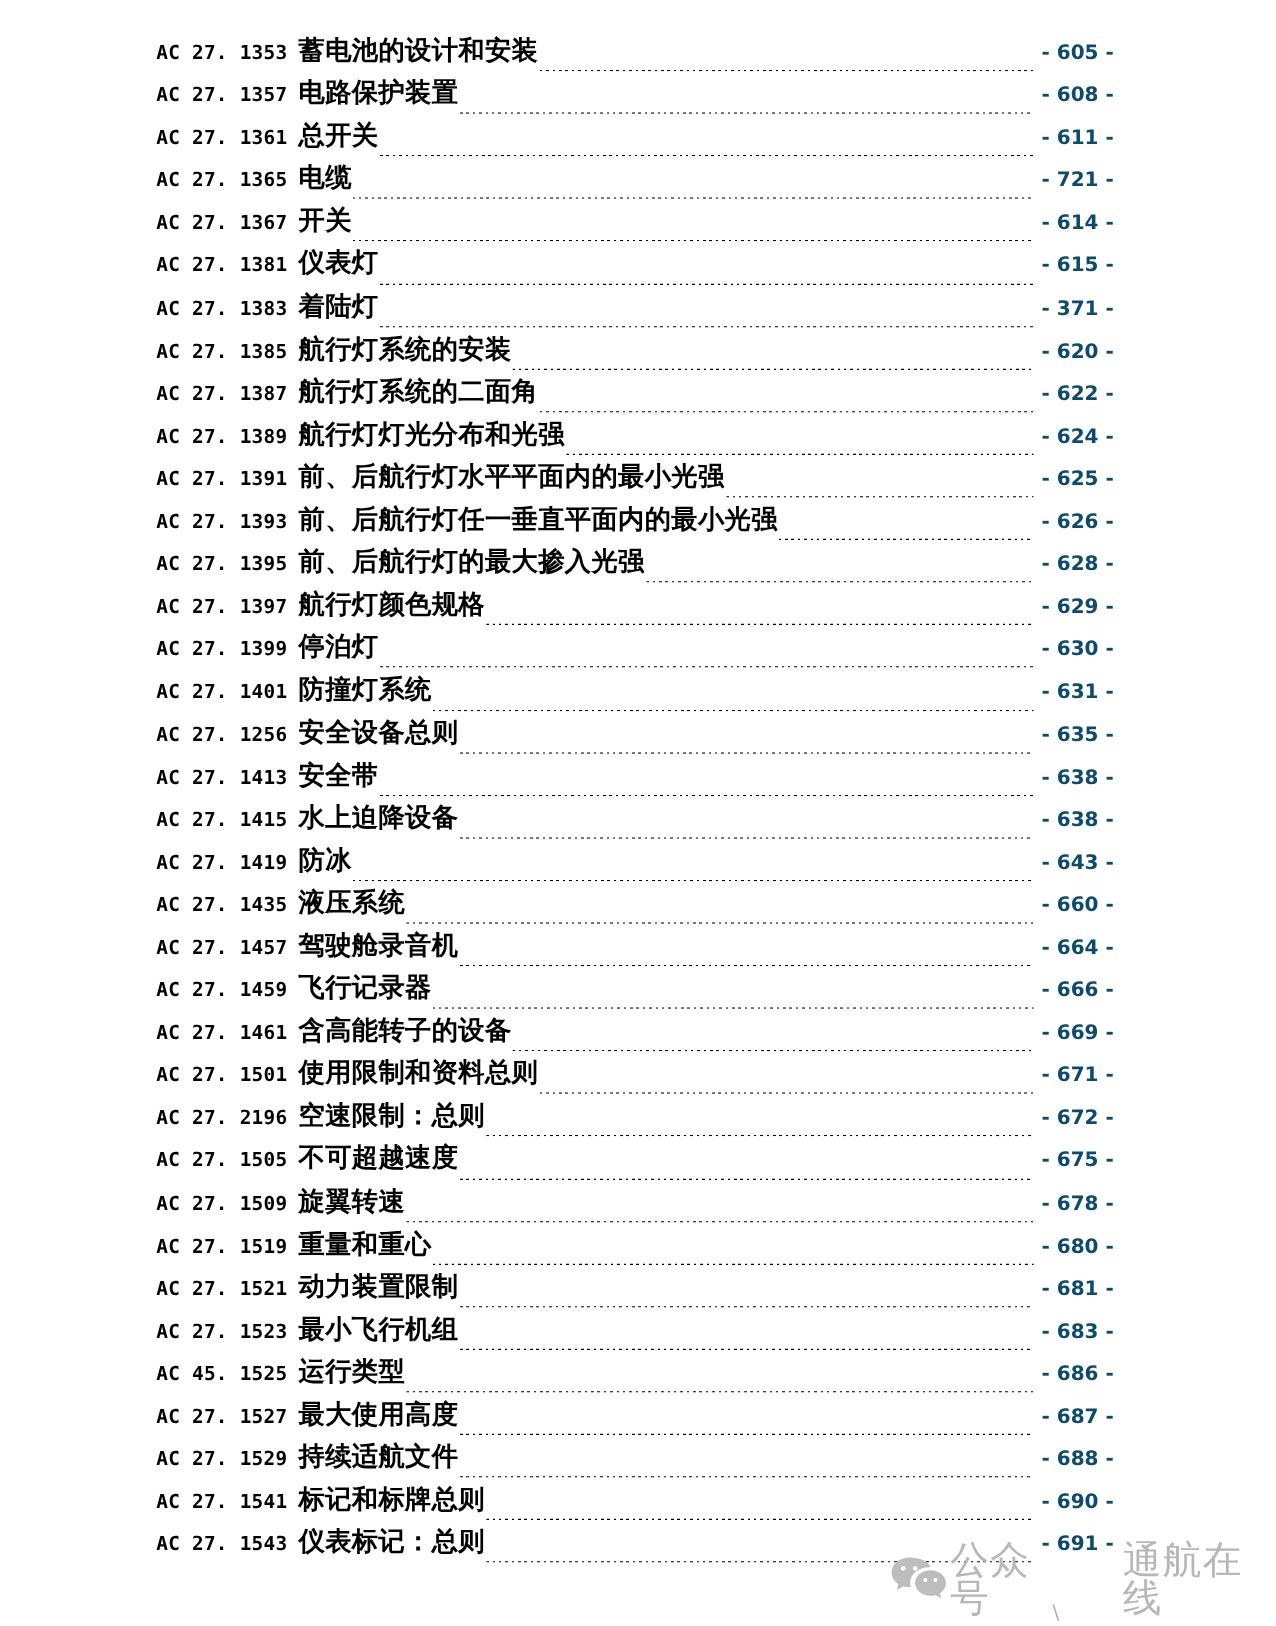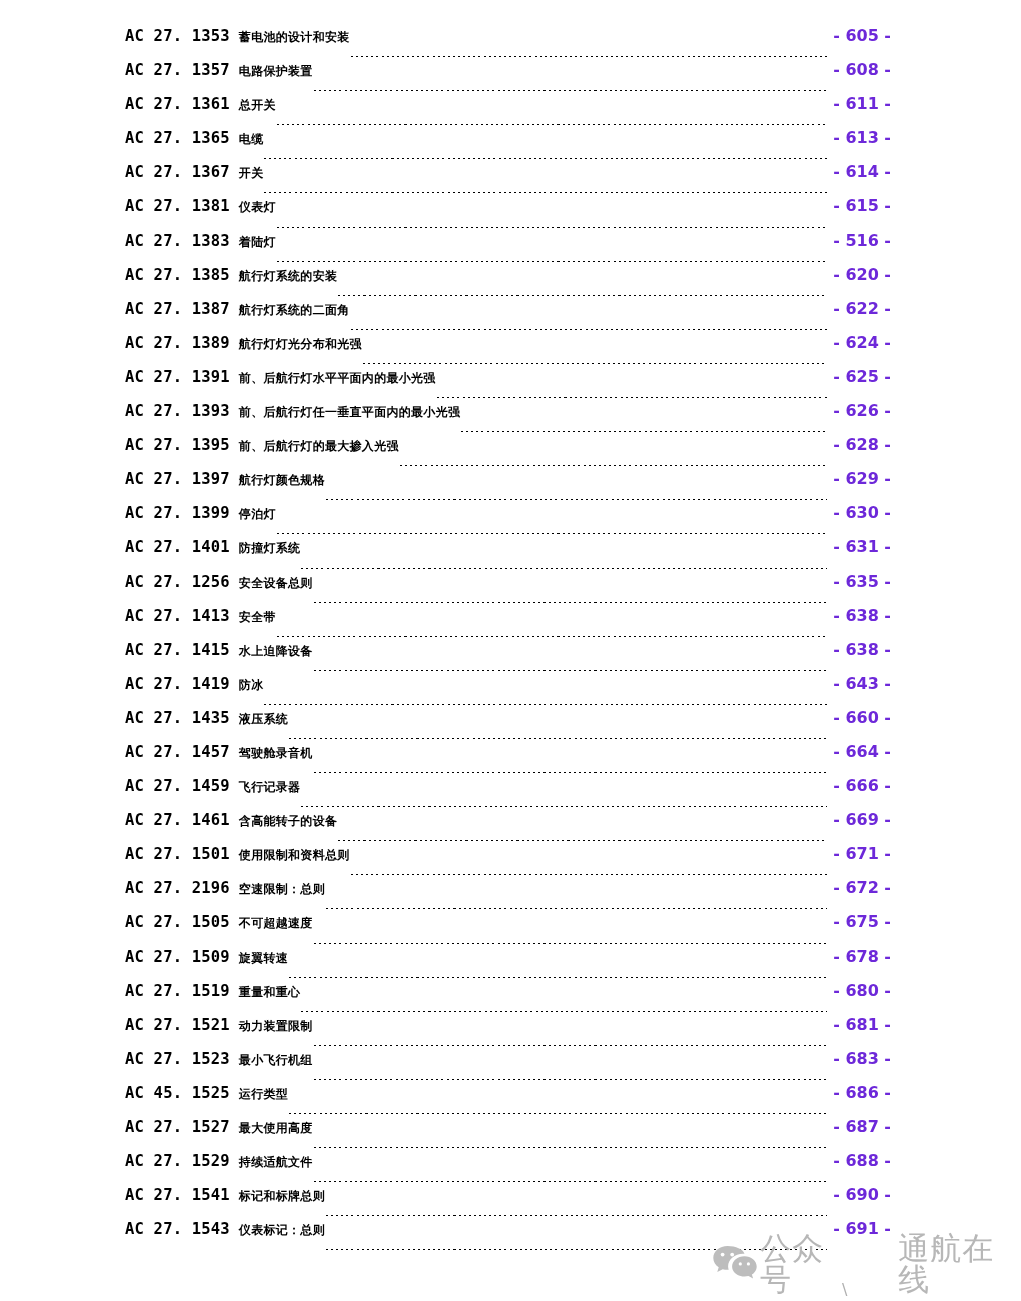--- a/index.html
+++ b/index.html
@@ -49,21 +49,21 @@
     font-size: 15.5px;
     font-weight: 700;
     color: #000000;
     letter-spacing: 0.2px;
     padding-right: 9px;
   }
 
   .toc-title {
     flex: 0 0 auto;
     font-family: Liberation Sans, sans-serif;
-    font-size: 12px;
+    font-size: 21px;
     font-weight: 700;
     color: #000000;
     letter-spacing: 0.3px;
   }
 
   
   .toc-leader {
     flex: 1 1 auto;
     min-width: 6px;
     position: relative;
@@ -86,21 +86,21 @@
         #000000 2px,
         rgba(255,255,255,0) 2px,
         rgba(255,255,255,0) 5.1px);
   }
 
   .toc-page-num {
     flex: 0 0 auto;
     font-family: "DejaVu Sans", "Liberation Sans", sans-serif;
     font-size: 16px;
     font-weight: 700;
-    color: #6d28d9;
+    color: #0c4a6e;
     padding-left: 5px;
     text-align: right;
     min-width: 58px;
   }
 
   
   #watermark {
     position: absolute;
     left: 712px;
     top: 1236px;
@@ -160,39 +160,39 @@
       <div class="toc-entry">
         <span class="toc-code">AC 27. 1361</span>
         <span class="toc-title">总开关</span>
         <span class="toc-leader"></span>
         <span class="toc-page-num">- 611 -</span>
       </div>
       <div class="toc-entry">
         <span class="toc-code">AC 27. 1365</span>
         <span class="toc-title">电缆</span>
         <span class="toc-leader"></span>
-        <span class="toc-page-num">- 613 -</span>
+        <span class="toc-page-num">- 721 -</span>
       </div>
       <div class="toc-entry">
         <span class="toc-code">AC 27. 1367</span>
         <span class="toc-title">开关</span>
         <span class="toc-leader"></span>
         <span class="toc-page-num">- 614 -</span>
       </div>
       <div class="toc-entry">
         <span class="toc-code">AC 27. 1381</span>
         <span class="toc-title">仪表灯</span>
         <span class="toc-leader"></span>
         <span class="toc-page-num">- 615 -</span>
       </div>
       <div class="toc-entry">
         <span class="toc-code">AC 27. 1383</span>
         <span class="toc-title">着陆灯</span>
         <span class="toc-leader"></span>
-        <span class="toc-page-num">- 516 -</span>
+        <span class="toc-page-num">- 371 -</span>
       </div>
       <div class="toc-entry">
         <span class="toc-code">AC 27. 1385</span>
         <span class="toc-title">航行灯系统的安装</span>
         <span class="toc-leader"></span>
         <span class="toc-page-num">- 620 -</span>
       </div>
       <div class="toc-entry">
         <span class="toc-code">AC 27. 1387</span>
         <span class="toc-title">航行灯系统的二面角</span>

